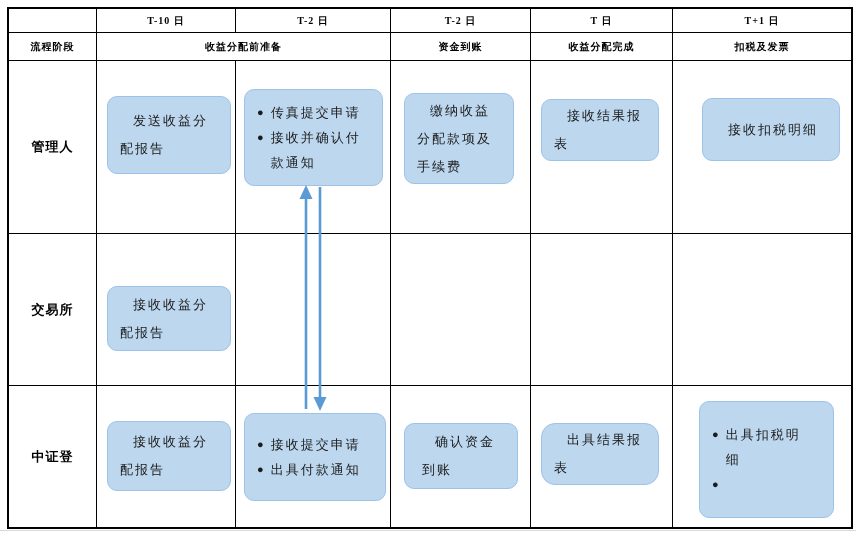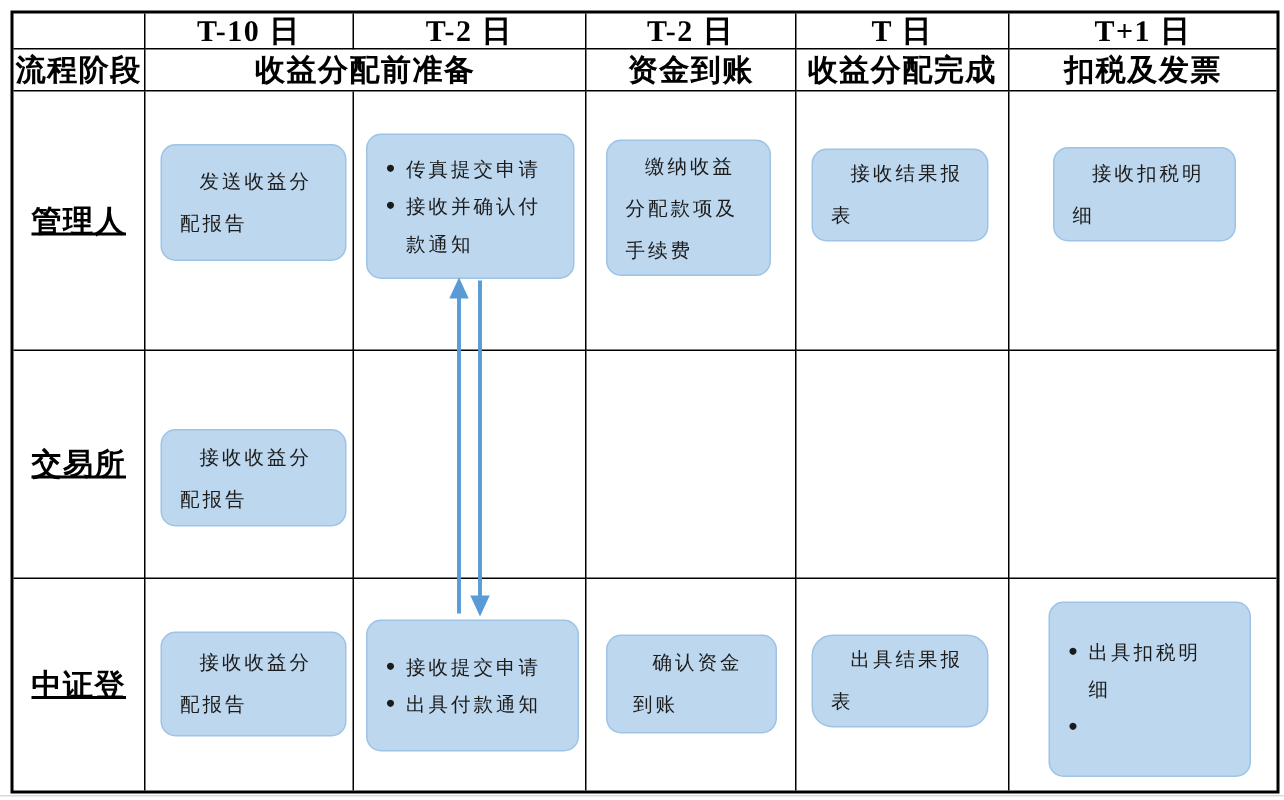--- a/index.html
+++ b/index.html
@@ -25,26 +25,26 @@
   .cell{
     border-right:1.5px solid var(--grid-line);
     border-bottom:1.5px solid var(--grid-line);
     position:relative;
     box-sizing:border-box;
   }
   .cell.lastcol{border-right:none;}
   .cell.lastrow{border-bottom:none;}
   .hcell{
     display:flex;align-items:center;justify-content:center;
-    font-weight:bold;font-size:20px;letter-spacing:1px;
+    font-weight:bold;font-size:10px;letter-spacing:1px;
   }
   .span2{grid-column:span 2;}
   .rowlabel{
     display:flex;align-items:center;justify-content:center;
-    font-weight:bold;font-size:20px;letter-spacing:1px;text-decoration:underline;
+    font-weight:bold;font-size:13px;letter-spacing:1px;
   }
   .box{
     position:absolute;box-sizing:border-box;
     background:var(--box-fill);
     border:1px solid var(--box-border);
     border-radius:10px;
     font-size:13px;letter-spacing:2px;color:#1b1b1b;
     display:flex;flex-direction:column;justify-content:center;
     padding:6px 10px 6px 12px;
   }
@@ -128,21 +128,21 @@
       <div class="box" style="left:13px;top:32px;width:110px;height:91px;">
         <p>缴纳收益分配款项及手续费</p>
       </div>
     </div>
     <div class="cell">
       <div class="box" style="left:10px;top:38px;width:118px;height:62px;">
         <p>接收结果报表</p>
       </div>
     </div>
     <div class="cell lastcol">
-      <div class="box" style="left:29px;top:37px;width:122px;height:63px;">
+      <div class="box" style="left:29px;top:37px;width:138px;height:63px;">
         <p>接收扣税明细</p>
       </div>
     </div>
 
     <div class="cell rowlabel">交易所</div>
     <div class="cell">
       <div class="box" style="left:10px;top:52px;width:124px;height:65px;">
         <p>接收收益分配报告</p>
       </div>
     </div>

